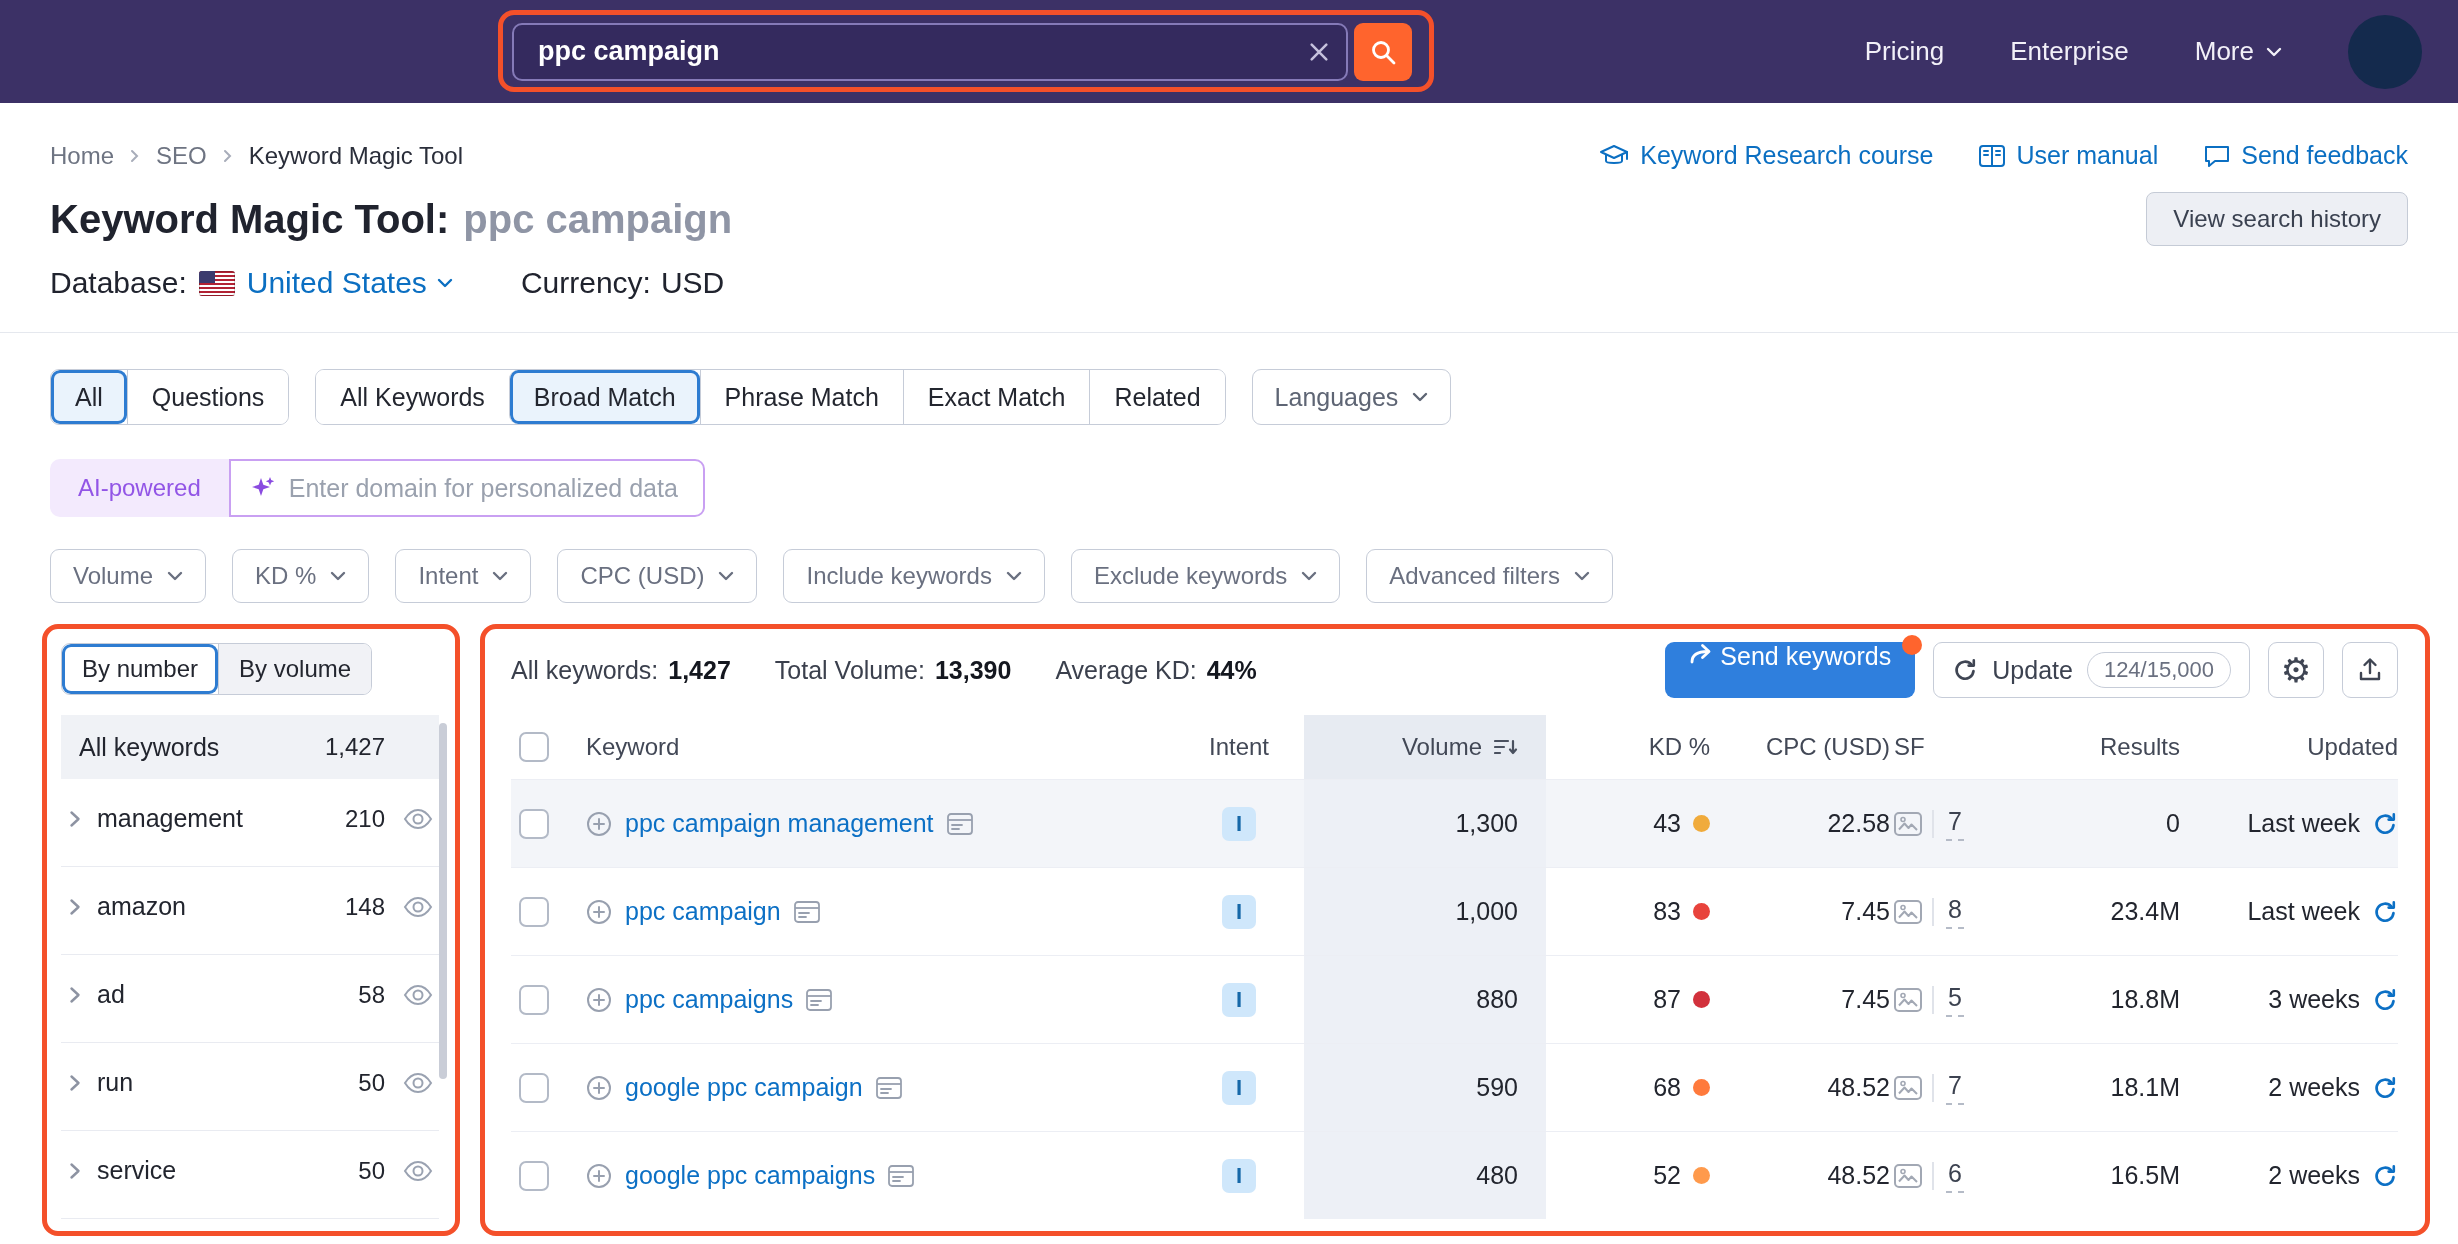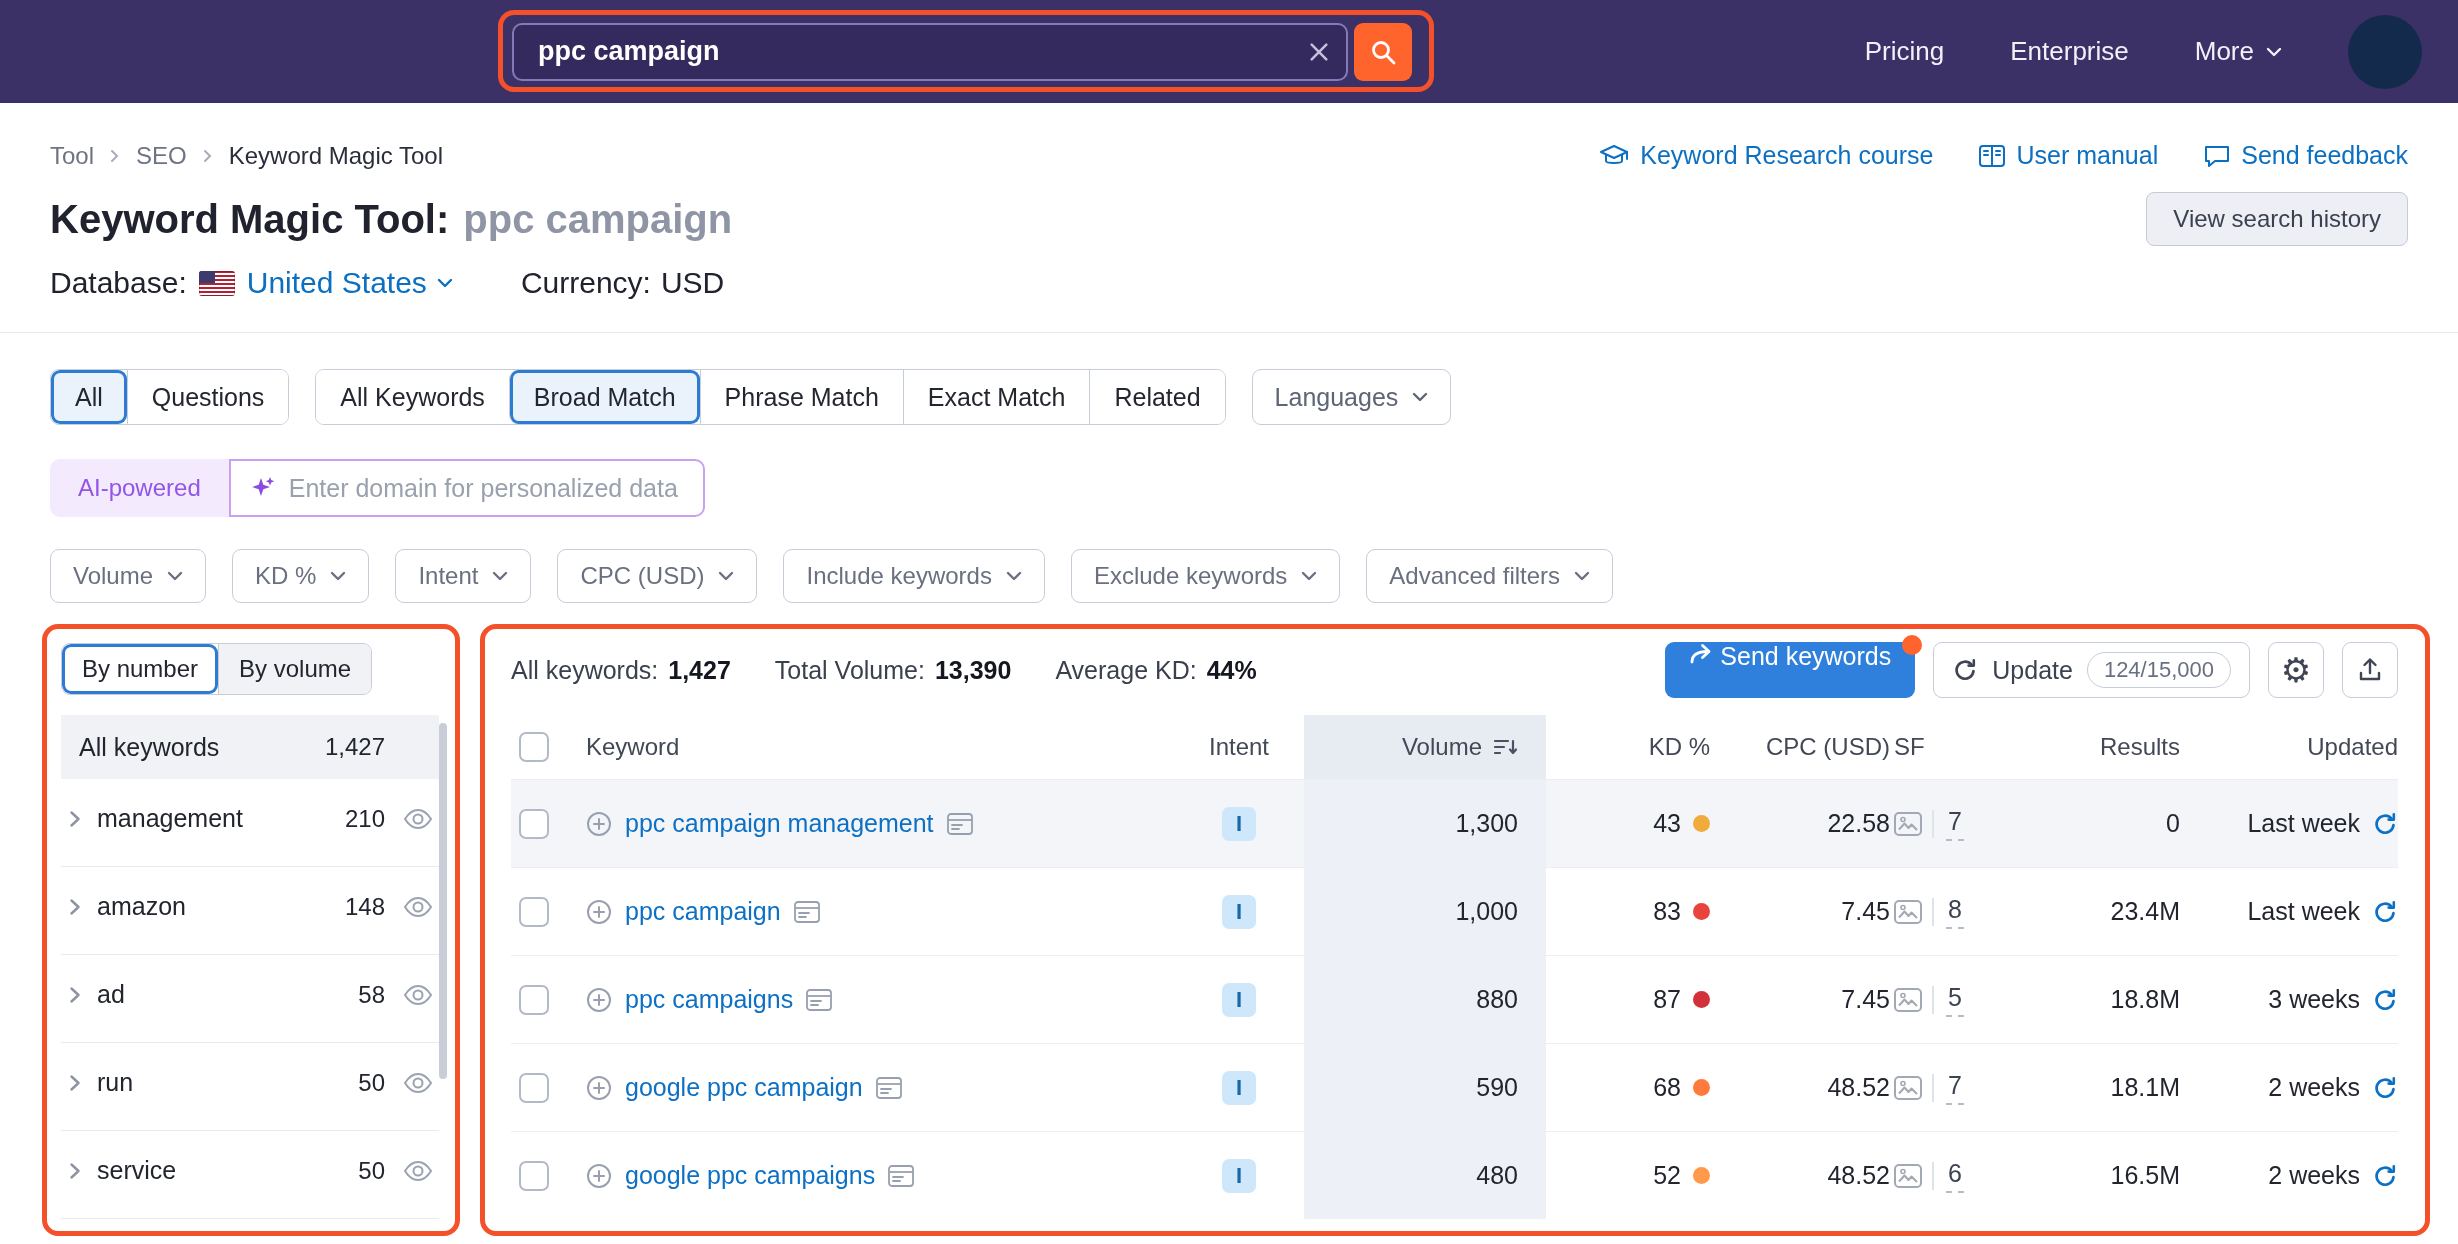--- a/index.html
+++ b/index.html
@@ -171,21 +171,21 @@
         <svg width="16" height="10" viewBox="0 0 16 10">
             <path d="M2 2 L8 8 L14 2" fill="none" stroke="#f2f0f8" stroke-width="2.4" stroke-linecap="round" stroke-linejoin="round"></path>
           </svg>
       </span>
     </a>
     <div class="avatar"></div>
   </nav>
 </header>
 
 <div class="crumbs">
-  <a style="color:#6e7482;">Tool</a>
+  <a style="color:#6e7482;">Home</a>
   <span>
       <svg width="10" height="14" viewBox="0 0 10 14">
         <path d="M2 2 L7 7 L2 12" fill="none" stroke="#a8adba" stroke-width="2" stroke-linecap="round"></path>
       </svg>
     </span>
   <a style="color:#6e7482;">SEO</a>
   <span>
       <svg width="10" height="14" viewBox="0 0 10 14">
         <path d="M2 2 L7 7 L2 12" fill="none" stroke="#a8adba" stroke-width="2" stroke-linecap="round"></path>
       </svg>

